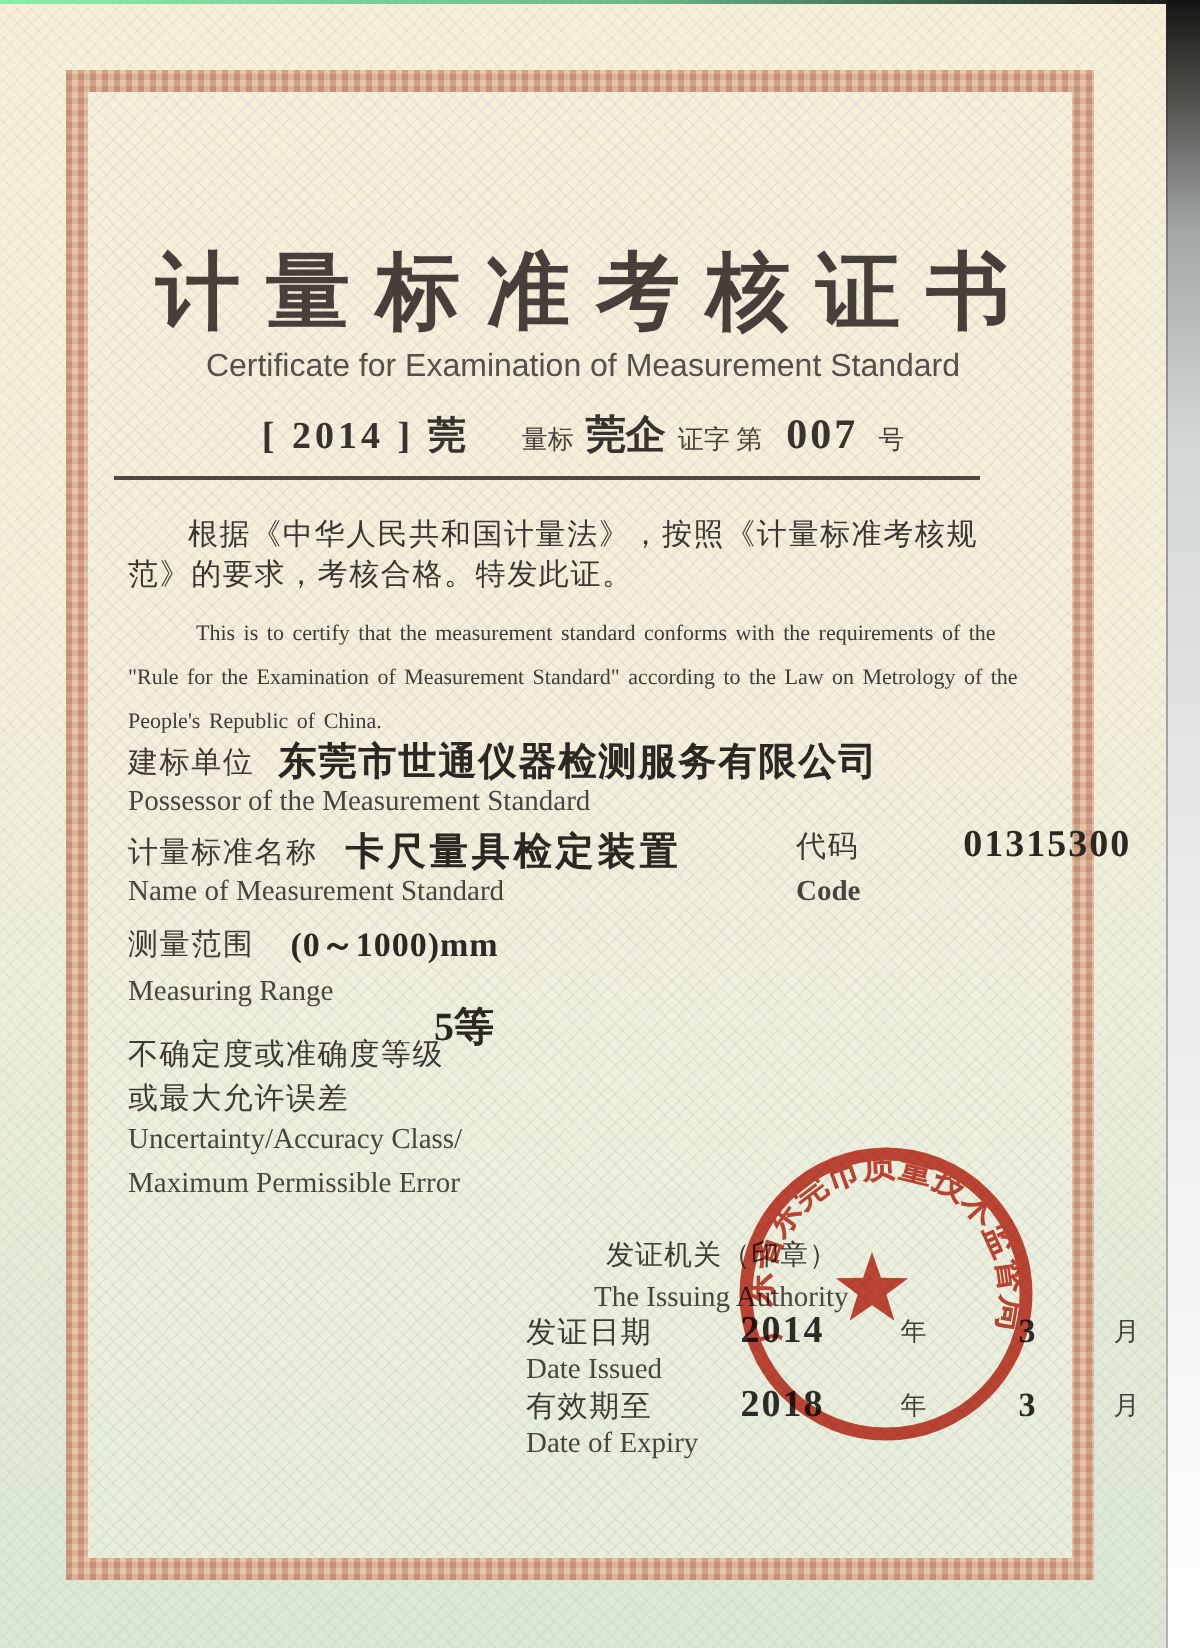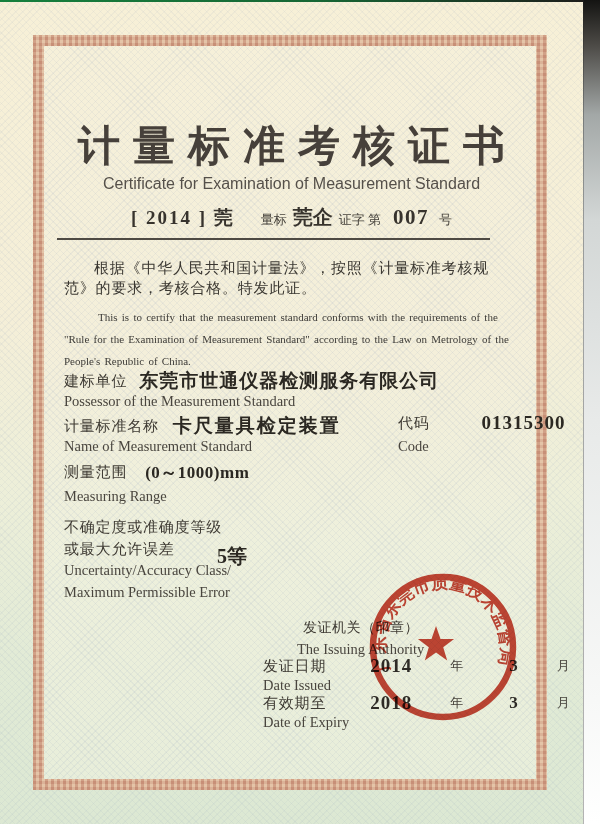--- a/index.html
+++ b/index.html
@@ -1,16 +1,16 @@
 <!DOCTYPE html>
 <html><head>
 <meta charset="utf-8">
 <style>
   html,body{margin:0;padding:0;background:#ffffff;}
-  .scan{position:relative;width:600px;height:824px;overflow:hidden;background:#15803d;
+  .scan{position:relative;width:600px;height:824px;overflow:hidden;background:#86efac;
         font-family:"Liberation Serif","DejaVu Serif",serif;}
   
   .page{position:absolute;left:0;top:2px;width:583px;height:822px;
         background:linear-gradient(180deg,#f7f0d7 0%,#f5efd8 38%,#edefd9 60%,#e2ebd6 80%,#dce8d3 100%);}
   .page::before{content:"";position:absolute;inset:0;pointer-events:none;
         background-image:
           repeating-linear-gradient(45deg,rgba(120,140,180,0.07) 0 1px,transparent 1px 5px),
           repeating-linear-gradient(-45deg,rgba(120,140,180,0.07) 0 1px,transparent 1px 5px);}
   
   .edge-right{position:absolute;left:583px;top:0;width:17px;height:824px;
@@ -51,27 +51,27 @@
   .val{font-weight:bold;color:#2b2822;}
   .len{position:absolute;font-size:14.5px;color:#49453e;white-space:nowrap;}
   .r-possessor{left:64px;top:366px;}
   .r-possessor .val{font-size:19px;margin-left:12px;letter-spacing:1px;}
   .e-possessor{left:64px;top:391px;}
   .r-name{left:64px;top:411px;}
   .r-name .val{font-size:19px;margin-left:14px;letter-spacing:2px;}
   .e-name{left:64px;top:436px;}
   .r-code{left:398px;top:410px;gap:43px;}
   .r-code .val{font-size:19px;margin-left:9px;letter-spacing:1px;}
-  .e-code{left:398px;top:436px;}
+  .e-code{left:398px;top:436px;font-weight:bold;}
   .r-range{left:64px;top:459px;}
   .r-range .val{font-size:17px;font-weight:600;margin-left:18px;letter-spacing:0.5px;}
   .e-range{left:64px;top:486px;}
   .u-l1{position:absolute;left:64px;top:516px;}
   .u-l2{position:absolute;left:64px;top:538px;}
-  .u-val{position:absolute;left:217px;top:541px;font-size:20px;font-weight:bold;color:#2b2822;}
+  .u-val{position:absolute;left:217px;top:498px;font-size:20px;font-weight:bold;color:#2b2822;}
   .e-unc1{left:64px;top:560px;}
   .e-unc2{left:64px;top:582px;}
   .auth-zh{position:absolute;left:303px;top:617px;font-size:14px;color:#3e3a33;letter-spacing:0.5px;}
   .auth-en{position:absolute;left:297px;top:639px;font-size:14.5px;color:#49453e;}
   .daterow{left:263px;gap:34px;}
   .r-issued{top:653px;}
   .r-expiry{top:690px;}
   .daterow .dnum{font-size:19px;font-weight:600;color:#2e2b26;margin-left:10px;letter-spacing:1px;}
   .daterow .dnum.sm2{font-size:17px;margin-left:12px;}
   .daterow .dunit{font-size:13px;color:#45413a;margin-left:4px;}

